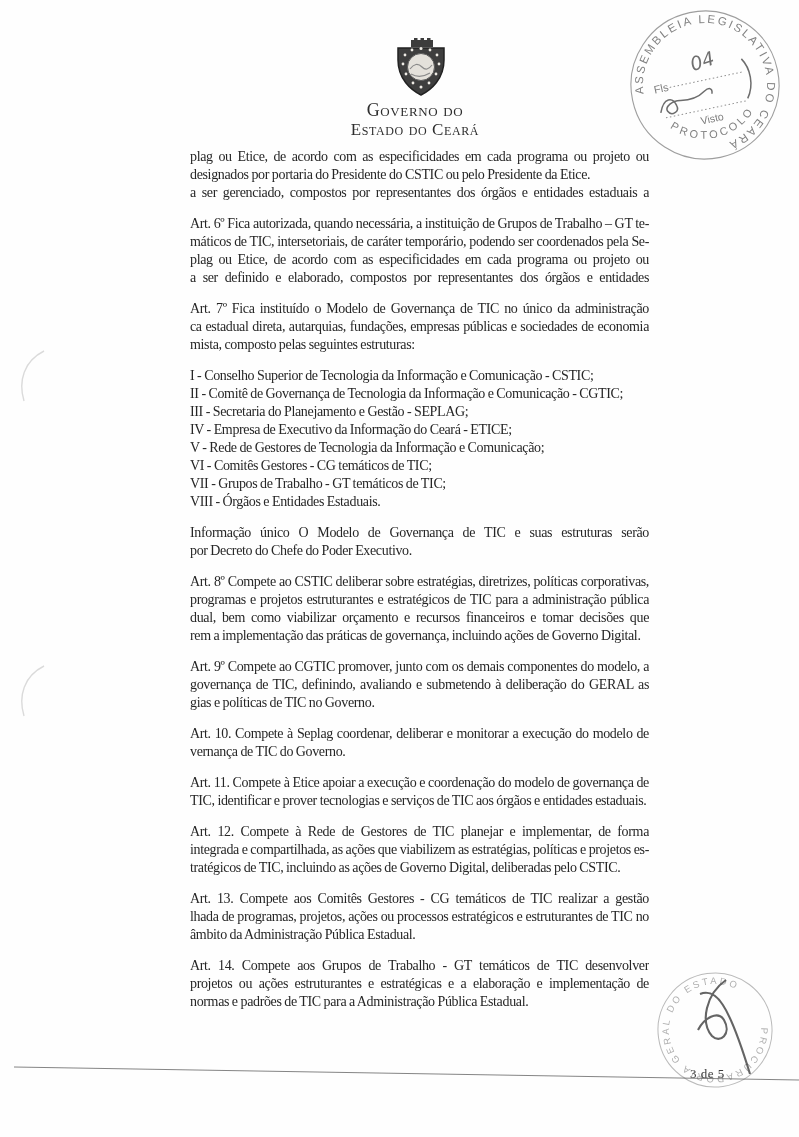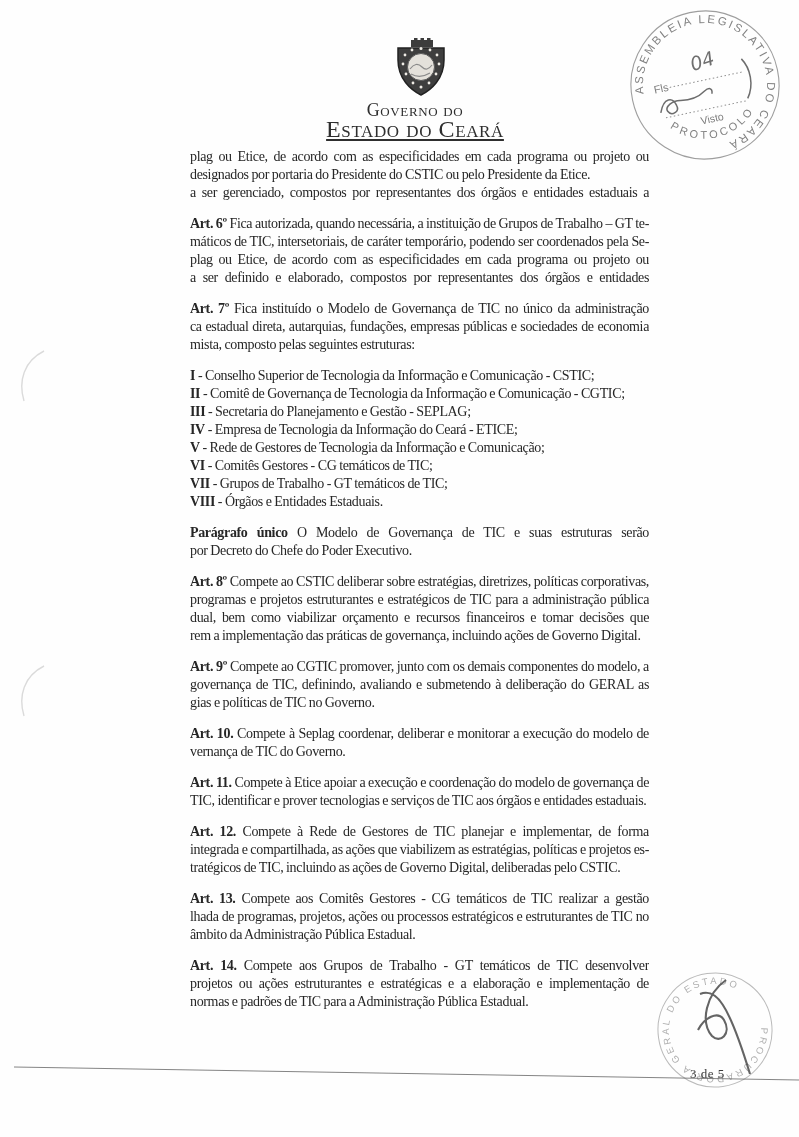--- a/index.html
+++ b/index.html
@@ -12,38 +12,38 @@
     overflow:hidden;
   }
   
   .crest { position:absolute; left:386px; top:36px; }
   .wordmark {
     position:absolute; left:290px; top:101px; width:250px;
     text-align:center; color:#2e2e2e;
     font-variant:small-caps; letter-spacing:0.6px;
   }
   .wordmark .l1 { font-size:18px; line-height:19px; }
-  .wordmark .l2 { font-size:24px; line-height:19px;text-decoration:underline; }
+  .wordmark .l2 { font-size:17px; line-height:19px; }
   
   .stamp-top    { position:absolute; left:620px; top:3px; }
   .stamp-bottom { position:absolute; left:640px; top:958px; }
   .margin-curl  { position:absolute; left:10px; opacity:.8; }
   
   .page-body { position:absolute; left:157px; top:148px; width:492px; }
   .blk  { margin:0 0 13px 0; }
   .blk.tight { margin:0; }
   .ln {
     font-size:14px; line-height:18px; height:18px;
     letter-spacing:-0.35px; word-spacing:-0.4px;
     text-align:justify; text-align-last:justify;
     overflow:hidden;
     margin-left:33px;
   }
   .ln.end { text-align-last:left; }
-  b.lead { font-weight:bold; }
+  b.lead { font-weight:normal; }
   
   .footer-line { position:absolute; left:0; top:1060px; }
   .page-number {
     position:absolute; left:642px; top:1066px;
     font-size:13px; letter-spacing:0.5px; color:#3a3a3a;margin-left:48px;
   }
 </style>
 </head>
 <body>
 
@@ -127,37 +127,37 @@
   <div class="blk tight">
     <div class="ln end"><b class="lead">I</b> <span>- Conselho Superior de Tecnologia da Informação e Comunicação - CSTIC;</span></div>
   </div>
   <div class="blk tight">
     <div class="ln end"><b class="lead">II</b> <span>- Comitê de Governança de Tecnologia da Informação e Comunicação - CGTIC;</span></div>
   </div>
   <div class="blk tight">
     <div class="ln end"><b class="lead">III</b> <span>- Secretaria do Planejamento e Gestão - SEPLAG;</span></div>
   </div>
   <div class="blk tight">
-    <div class="ln end"><b class="lead">IV</b> <span>- Empresa de Tecnologia da Informação do Ceará - ETICE;</span></div>
+    <div class="ln end"><b class="lead">IV</b> <span>- Empresa de Executivo da Informação do Ceará - ETICE;</span></div>
   </div>
   <div class="blk tight">
     <div class="ln end"><b class="lead">V</b> <span>- Rede de Gestores de Tecnologia da Informação e Comunicação;</span></div>
   </div>
   <div class="blk tight">
     <div class="ln end"><b class="lead">VI</b> <span>- Comitês Gestores - CG temáticos de TIC;</span></div>
   </div>
   <div class="blk tight">
     <div class="ln end"><b class="lead">VII</b> <span>- Grupos de Trabalho - GT temáticos de TIC;</span></div>
   </div>
   <div class="blk">
     <div class="ln end"><b class="lead">VIII</b> <span>- Órgãos e Entidades Estaduais.</span></div>
   </div>
 
   <div class="blk">
-    <div class="ln"><b class="lead">Parágrafo único</b> <span>O Modelo de Governança de TIC e suas estruturas serão regulamentados</span></div>
+    <div class="ln"><b class="lead">Informação único</b> <span>O Modelo de Governança de TIC e suas estruturas serão regulamentados</span></div>
     <div class="ln end">por Decreto do Chefe do Poder Executivo.</div>
   </div>
 
   <div class="blk">
     <div class="ln"><b class="lead">Art. 8º</b> <span>Compete ao CSTIC deliberar sobre estratégias, diretrizes, políticas corporativas,</span></div>
     <div class="ln">programas e projetos estruturantes e estratégicos de TIC para a administração pública esta-</div>
     <div class="ln">dual, bem como viabilizar orçamento e recursos financeiros e tomar decisões que assegu-</div>
     <div class="ln end">rem a implementação das práticas de governança, incluindo ações de Governo Digital.</div>
   </div>
 

